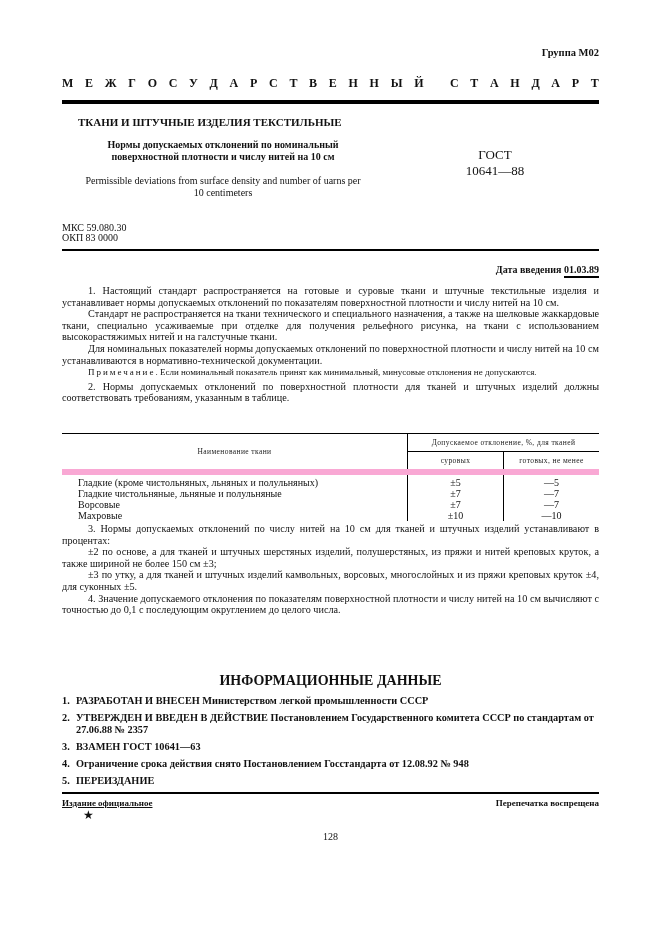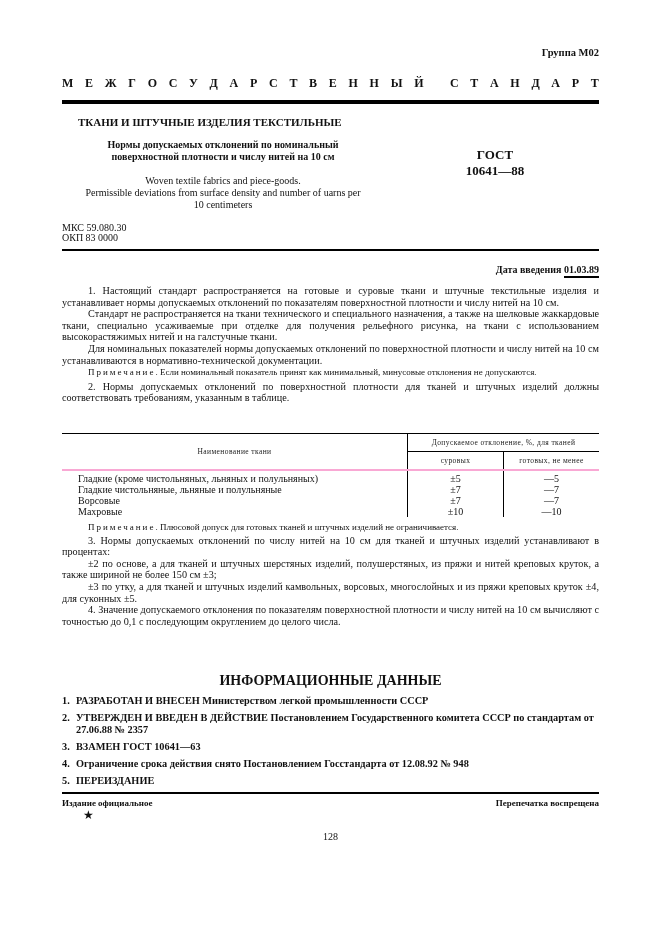--- a/index.html
+++ b/index.html
@@ -6,42 +6,42 @@
   body { width: 661px; height: 936px; position: relative; overflow: hidden;
          font-family: "Liberation Serif", "DejaVu Serif", serif; color: #111; }
   .abs { position: absolute; }
   .group { right: 62px; top: 47px; font-size: 10.5px; font-weight: bold; }
   .interstate { left: 62px; top: 76px; width: 537px; font-size: 12px; font-weight: bold;
                 display: flex; justify-content: space-between; }
   .rule { left: 62px; width: 537px; background: #000; }
   .title { left: 78px; top: 116px; font-size: 11px; font-weight: bold; }
   .subtitle { left: 62px; top: 139px; width: 322px; text-align: center; font-size: 10px; font-weight: bold; line-height: 12px; }
   .entitle { left: 62px; top: 175px; width: 322px; text-align: center; font-size: 10px; line-height: 12px; }
-  .gost { left: 440px; top: 147px; width: 110px; text-align: center; font-size: 13px; font-weight: bold; line-height: 16px; }
+  .gost { left: 440px; top: 147px; width: 110px; text-align: center; font-size: 13px; font-weight: normal; line-height: 16px; }
   .codes { left: 62px; top: 223px; font-size: 10px; line-height: 10px; }
   .date { right: 62px; top: 264px; font-size: 10px; font-weight: bold; }
   .date .val { border-bottom: 2px solid #000; padding-bottom: 1px; }
   .body { left: 62px; width: 537px; font-size: 10.2px; line-height: 11.6px; text-align: justify; }
   .body p { margin: 0; text-indent: 26px; }
   .note { font-size: 9px; }
   .spaced { letter-spacing: 2px; }
   table.dev { position: absolute; left: 62px; top: 433px; width: 537px; border-collapse: collapse; font-size: 10px; }
   table.dev th { font-weight: normal; font-size: 7.5px; letter-spacing: 0.4px; color: #222; height: 17px; padding: 0; }
   table.dev td { padding: 0; height: 11px; line-height: 11px; }
   .c1 { width: 345px; }
   .c2 { width: 95px; }
   .sep { border-left: 1px solid #000; }
-  .thick { border-bottom: 2px solid #f9a8d4; }
+  .thick { border-bottom: 6px solid #f9a8d4; }
   .hline { border-bottom: 1px solid #000; }
   .topline { border-top: 1px solid #000; }
   .info-title { left: 62px; top: 673px; width: 537px; text-align: center; font-size: 14px; font-weight: bold; }
   .info { left: 62px; top: 695px; width: 537px; font-size: 10.3px; font-weight: bold; line-height: 12px; }
   .info .item { display: flex; margin-bottom: 5px; }
   .info .num { width: 14px; flex: none; }
-  .footer-left { left: 62px; top: 798px; font-size: 9px; font-weight: bold; }
+  .footer-left { left: 62px; top: 798px; font-size: 9px; font-weight: bold; text-decoration: underline; }
   .footer-right { right: 62px; top: 798px; font-size: 9px; font-weight: bold; }
   .star { left: 83px; top: 808px; font-size: 12px; }
   .pageno { left: 0; width: 661px; top: 831px; text-align: center; font-size: 10px; }
 </style>
 </head>
 <body>
 
 <div class="abs group">Группа М02</div>
 
 <div class="abs interstate">
@@ -82,21 +82,20 @@
   <div>Нормы допускаемых отклонений по номинальный</div>
   <div>поверхностной плотности и числу нитей на 10 см</div>
 </div>
 
 <div class="abs gost">
   <div>ГОСТ</div>
   <div>10641—88</div>
 </div>
 
 <div class="abs entitle">
-  <div>Woven textile fabrics and piece-goods.</div>
   <div>Permissible deviations from surface density and number of uarns per</div>
   <div>10 centimeters</div>
 </div>
 
 <div class="abs codes">
   <div>МКС 59.080.30</div>
   <div>ОКП 83 0000</div>
 </div>
 
 <div class="abs rule" style="top:249px;height:2px;"></div>
@@ -141,21 +140,20 @@
   </tr>
   <tr>
     <td style="padding-left:16px;">Махровые</td>
     <td class="sep" style="text-align:center;">±10</td>
     <td class="sep" style="text-align:center;">—10</td>
   </tr>
 </tbody>
   </table>
 
 <div class="abs body" style="top:522px;">
-  <p class="note"><span class="spaced">Примечание</span><span>. Плюсовой допуск для готовых тканей и штучных изделий не ограничивается.</span></p>
   <p style="margin-top:1px;">3. Нормы допускаемых отклонений по числу нитей на 10 см для тканей и штучных изделий устанавливают в процентах:</p>
   <p>±2 по основе, а для тканей и штучных шерстяных изделий, полушерстяных, из пряжи и нитей креповых круток, а также шириной не более 150 см ±3;</p>
   <p>±3 по утку, а для тканей и штучных изделий камвольных, ворсовых, многослойных и из пряжи креповых круток ±4, для суконных ±5.</p>
   <p>4. Значение допускаемого отклонения по показателям поверхностной плотности и числу нитей на 10 см вычисляют с точностью до 0,1 с последующим округлением до целого числа.</p>
 </div>
 
 <div class="abs info-title">ИНФОРМАЦИОННЫЕ ДАННЫЕ</div>
 
 <div class="abs info">
   <div class="item">

